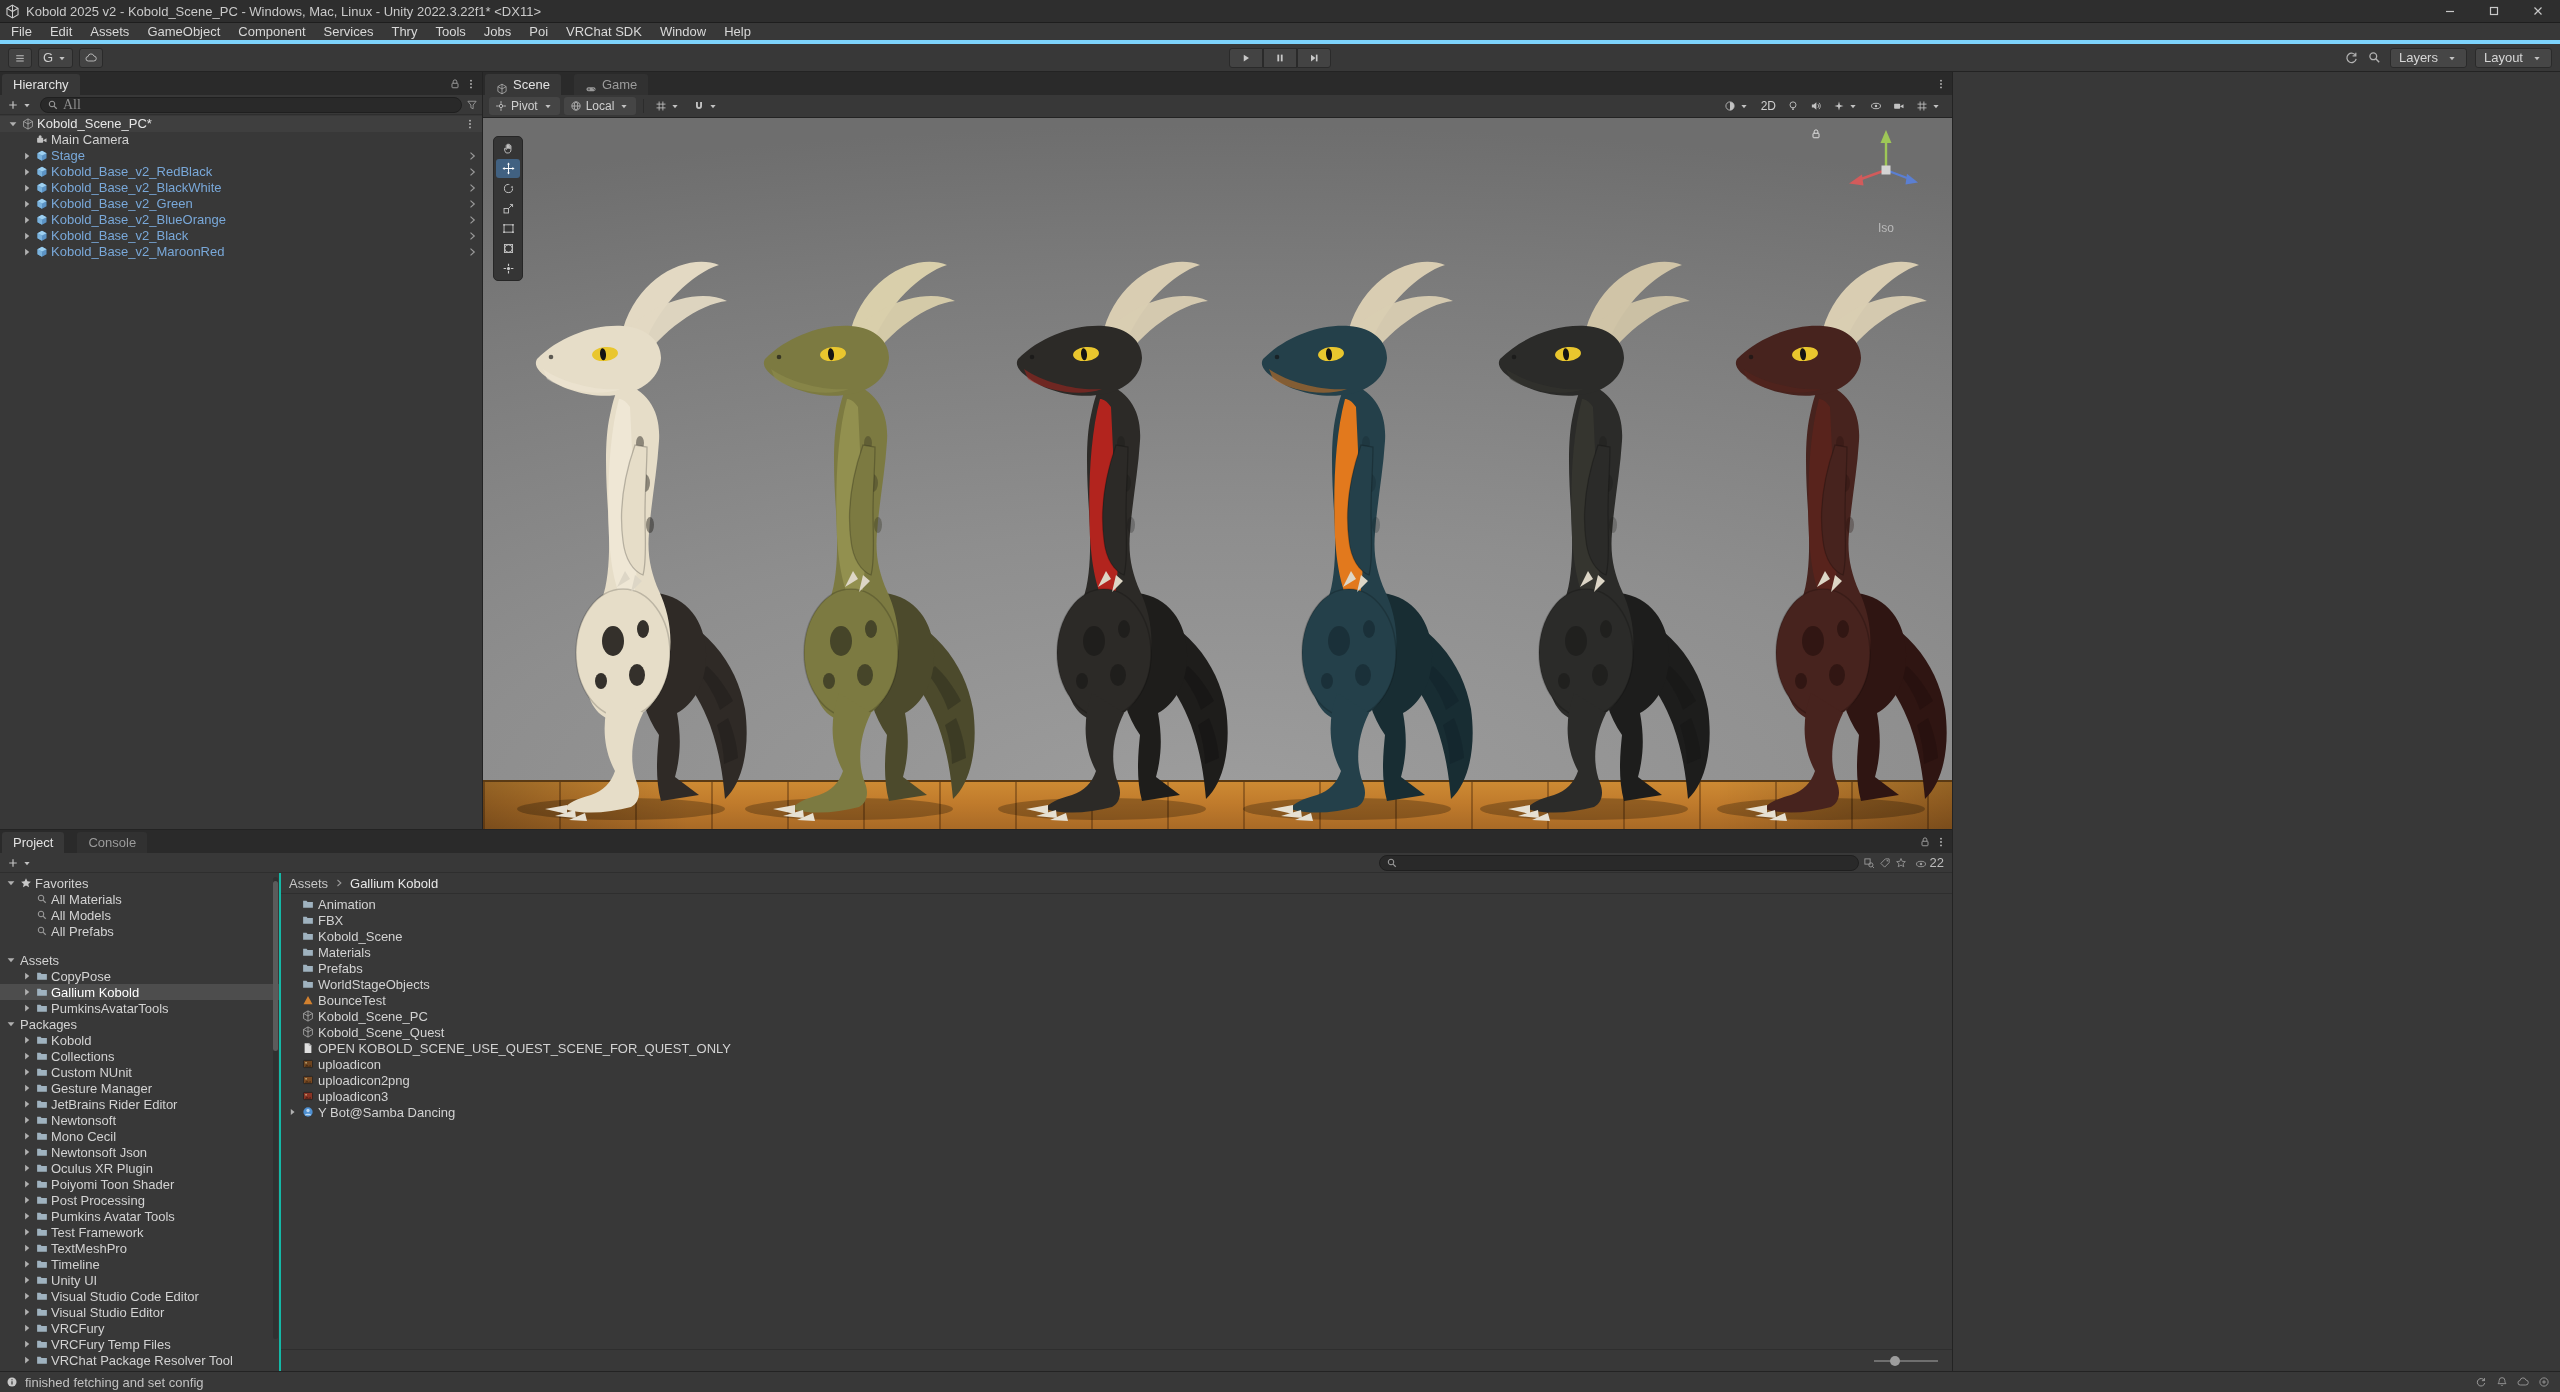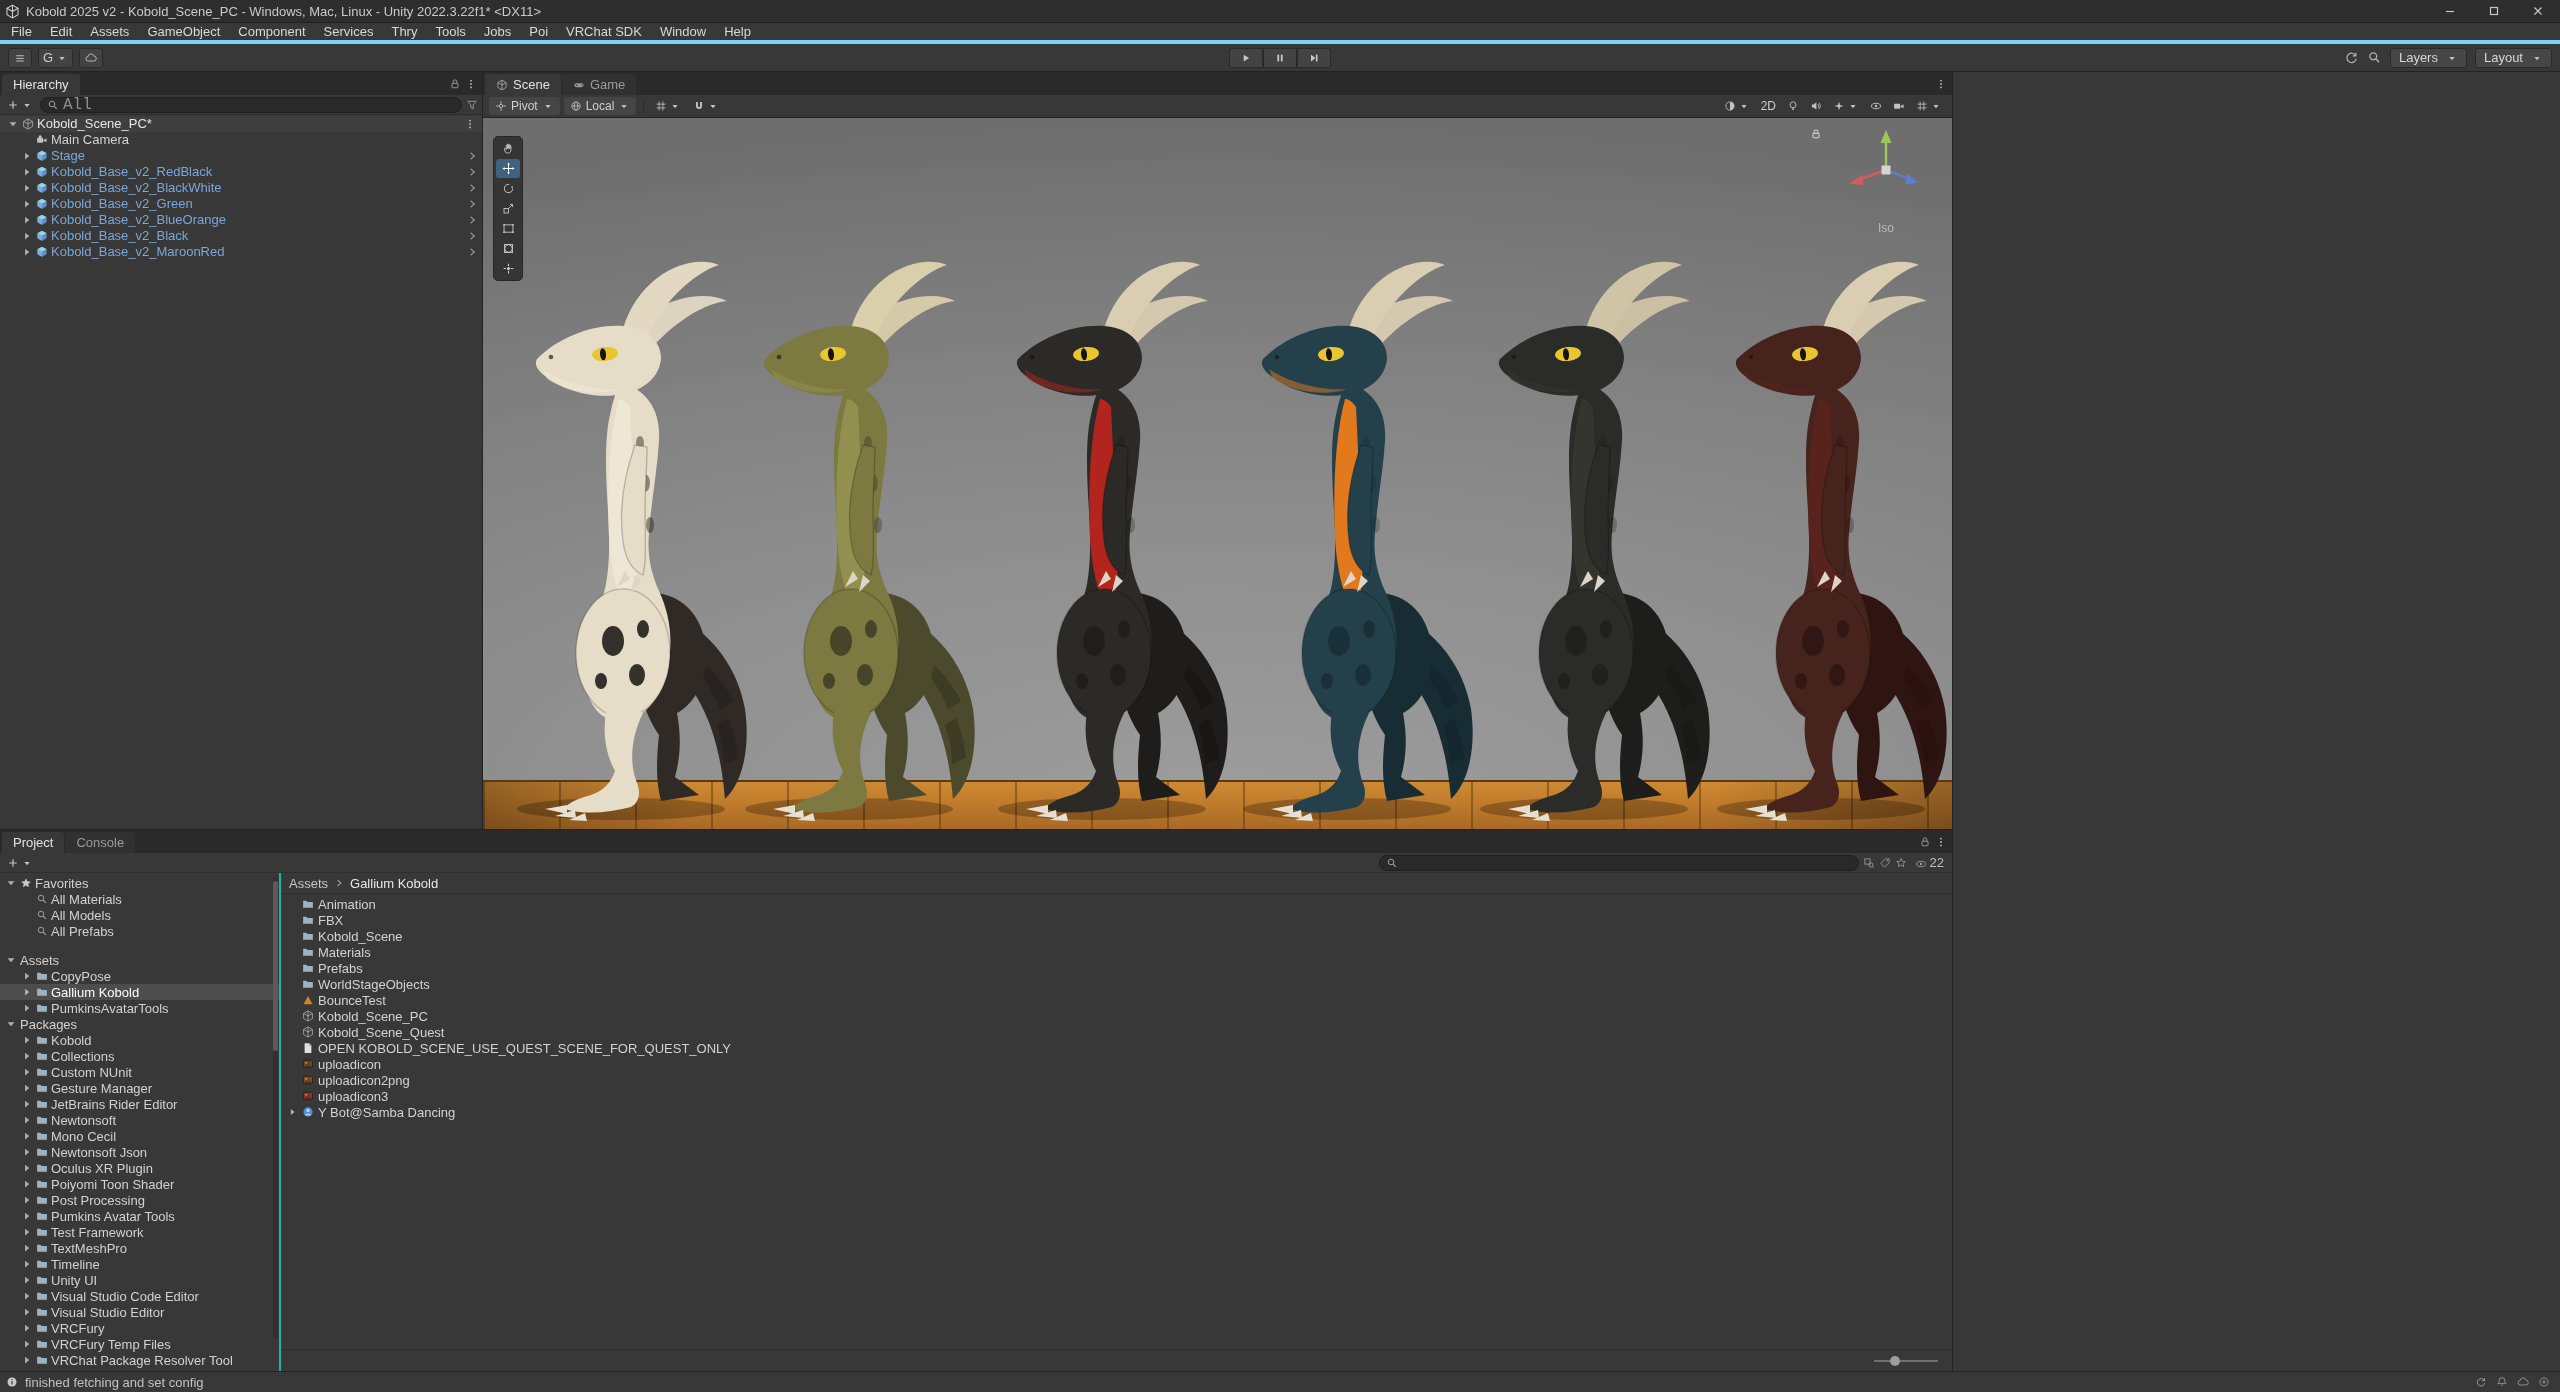--- a/index.html
+++ b/index.html
@@ -28,28 +28,28 @@
 .play-group .tb-btn:last-child{border-radius:0 3px 3px 0}
 .tb-right{margin-left:auto;display:flex;align-items:center;gap:8px}
 .dd{background:#464646;border:1px solid #2a2a2a;border-radius:3px;height:20px;padding:0 8px;display:flex;align-items:center;gap:8px;color:#d6d6d6}
 
 .mainrow{display:flex;height:1299px}
 .leftcol{width:1953px;border-right:1px solid var(--border);display:flex;flex-direction:column}
 .toprow{height:757px;display:flex}
 
 .panel{display:flex;flex-direction:column;background:var(--bg)}
 .tabstrip{height:23px;background:var(--tabbar);display:flex;align-items:flex-end;padding-left:2px;flex:none}
-.tab{height:21px;line-height:21px;padding:0 11px;color:var(--dim);display:flex;align-items:center;gap:5px;background:#313131;margin-right:1px;border-radius:3px 3px 0 0}
+.tab{height:21px;line-height:21px;padding:0 11px;color:var(--dim);display:flex;align-items:flex-end;gap:5px;background:#313131;margin-right:13px;border-radius:3px 3px 0 0}
 .tab.active{background:var(--bg);color:#e2e2e2}
 .strip-icons{margin-left:auto;display:flex;align-items:center;gap:4px;padding:0 5px;height:100%}
 
 .subheader{height:20px;display:flex;align-items:center;gap:4px;padding:0 4px;border-bottom:1px solid #2e2e2e;flex:none}
 .mini-btn{height:16px;display:flex;align-items:center;gap:2px;padding:0 3px;border-radius:2px;background:transparent}
 .searchfield{flex:1;height:16px;background:var(--field);border:1px solid #1f1f1f;border-radius:8px;display:flex;align-items:center;padding:0 6px;gap:4px}
-.searchfield input{flex:1;background:transparent;border:none;outline:none;color:#d2d2d2;font-family:Liberation Mono, monospace;font-size:16px}
+.searchfield input{flex:1;background:transparent;border:none;outline:none;color:#d2d2d2;font-family:Liberation Serif, serif;font-size:14px}
 .searchfield input::placeholder{color:#8d8d8d}
 
 .hier{width:483px;border-right:1px solid var(--border)}
 .htree{flex:1;overflow:hidden;padding-top:1px}
 .hrow{height:16px;display:flex;align-items:center;gap:3px;padding-left:6px;white-space:nowrap}
 .hrow .arrow{width:13px;display:flex;justify-content:center;flex:none}
 .hrow.child{padding-left:20px}
 .hrow .lbl{line-height:16px}
 .hrow .lbl.blue{color:var(--blue)}
 .hrow .rchev{margin-left:auto;padding-right:4px}

